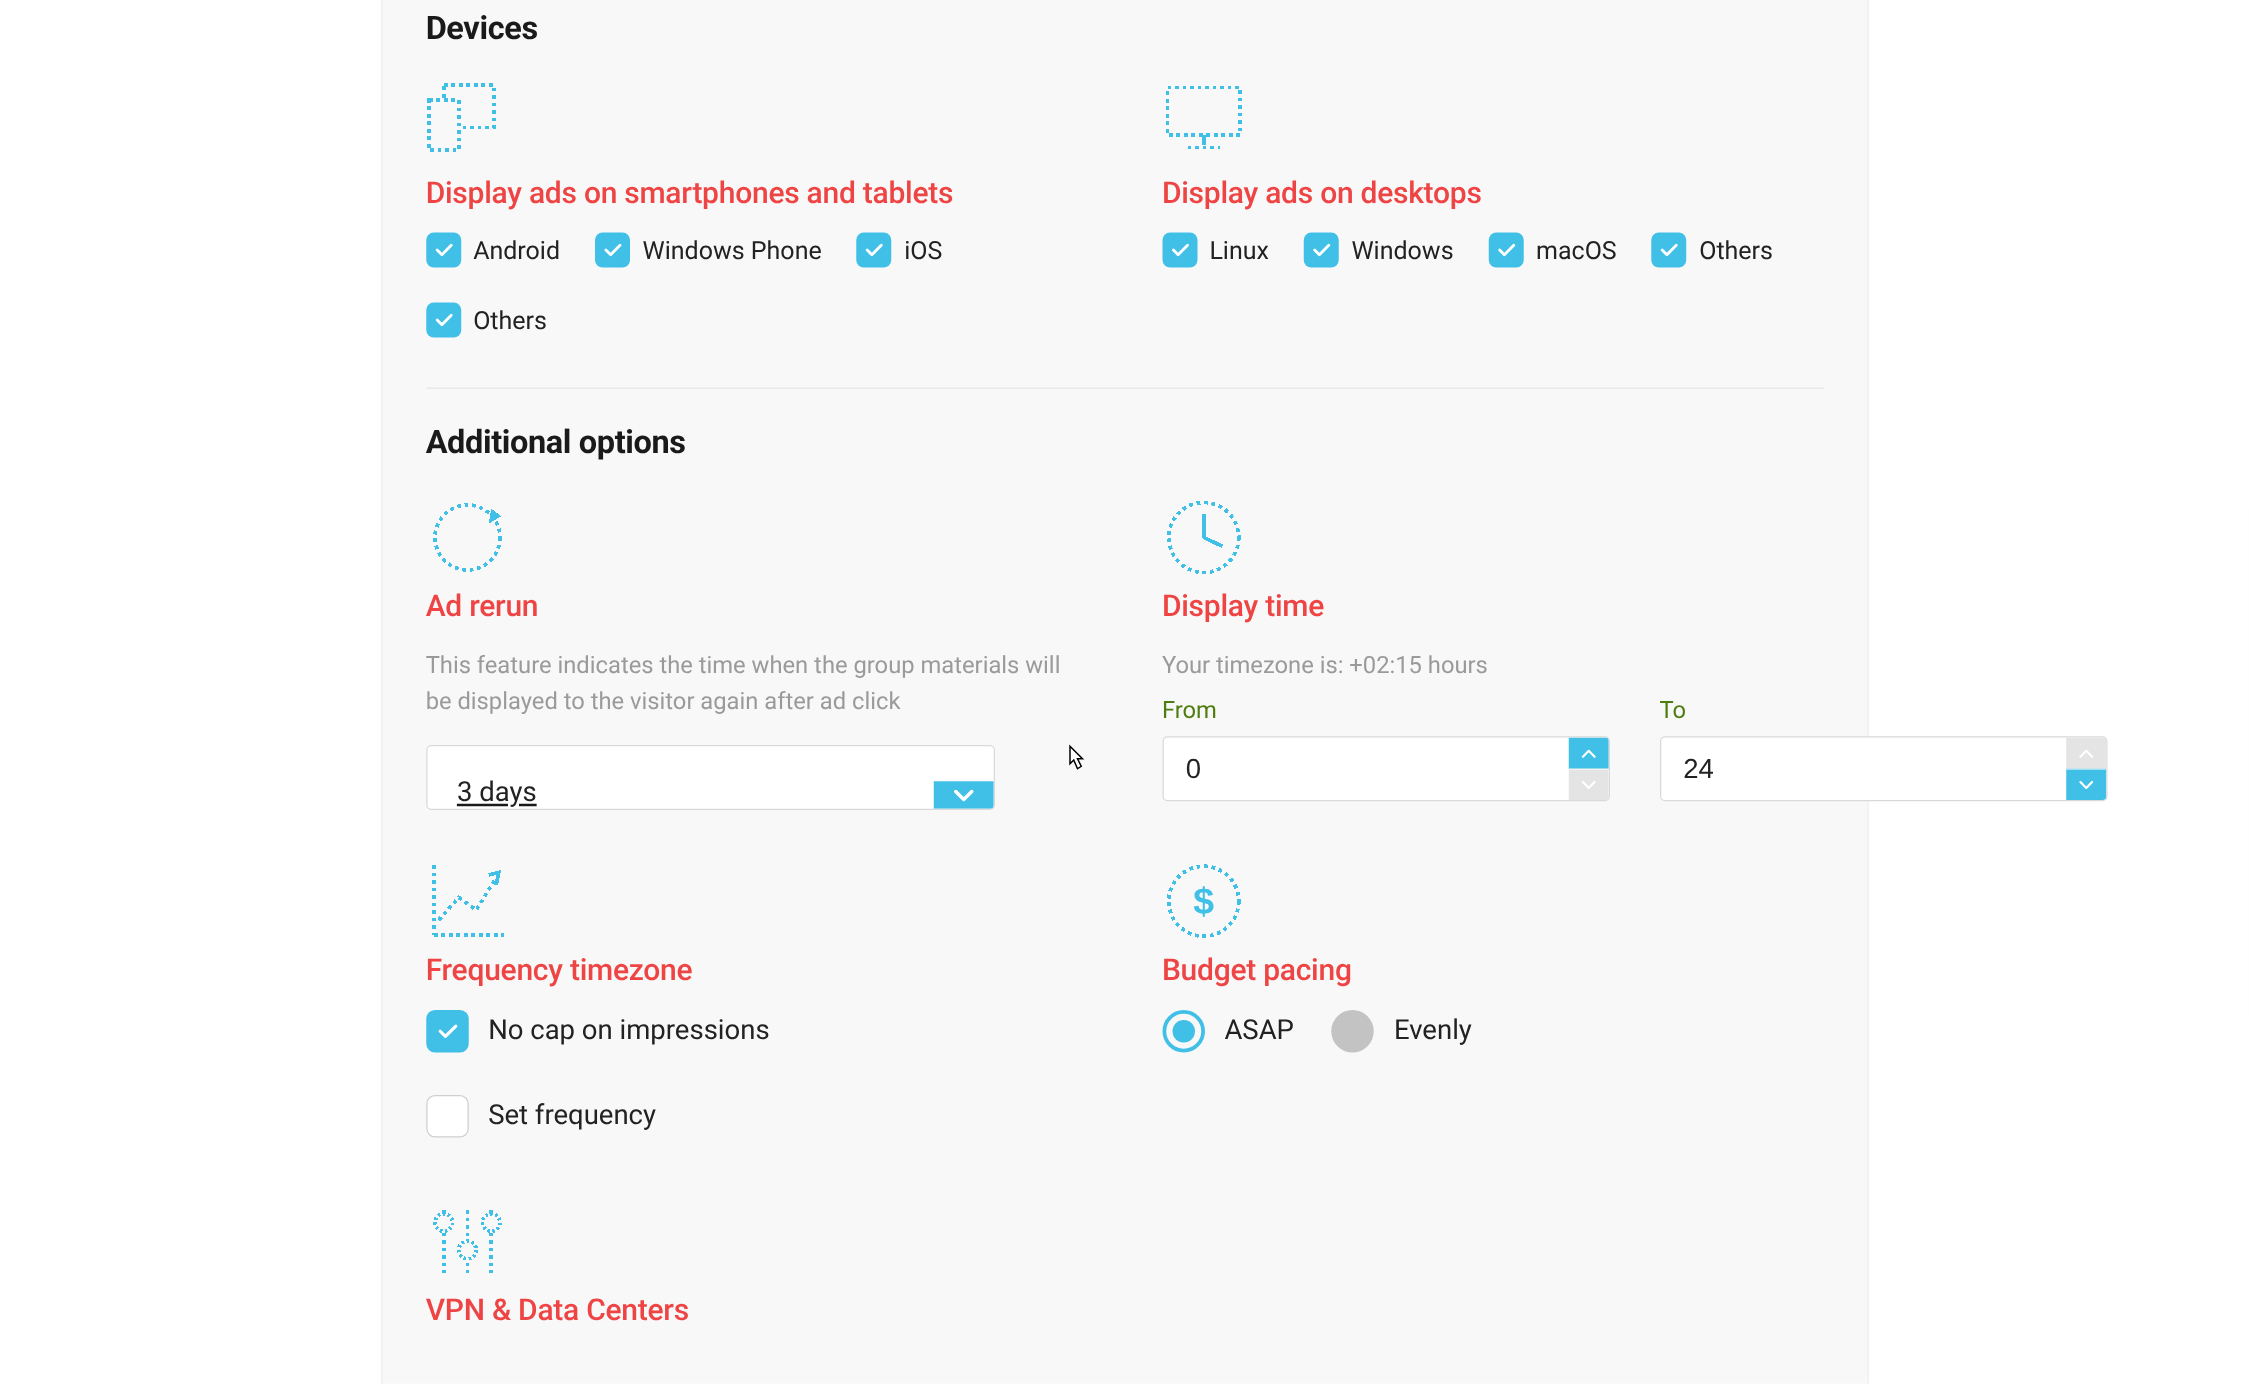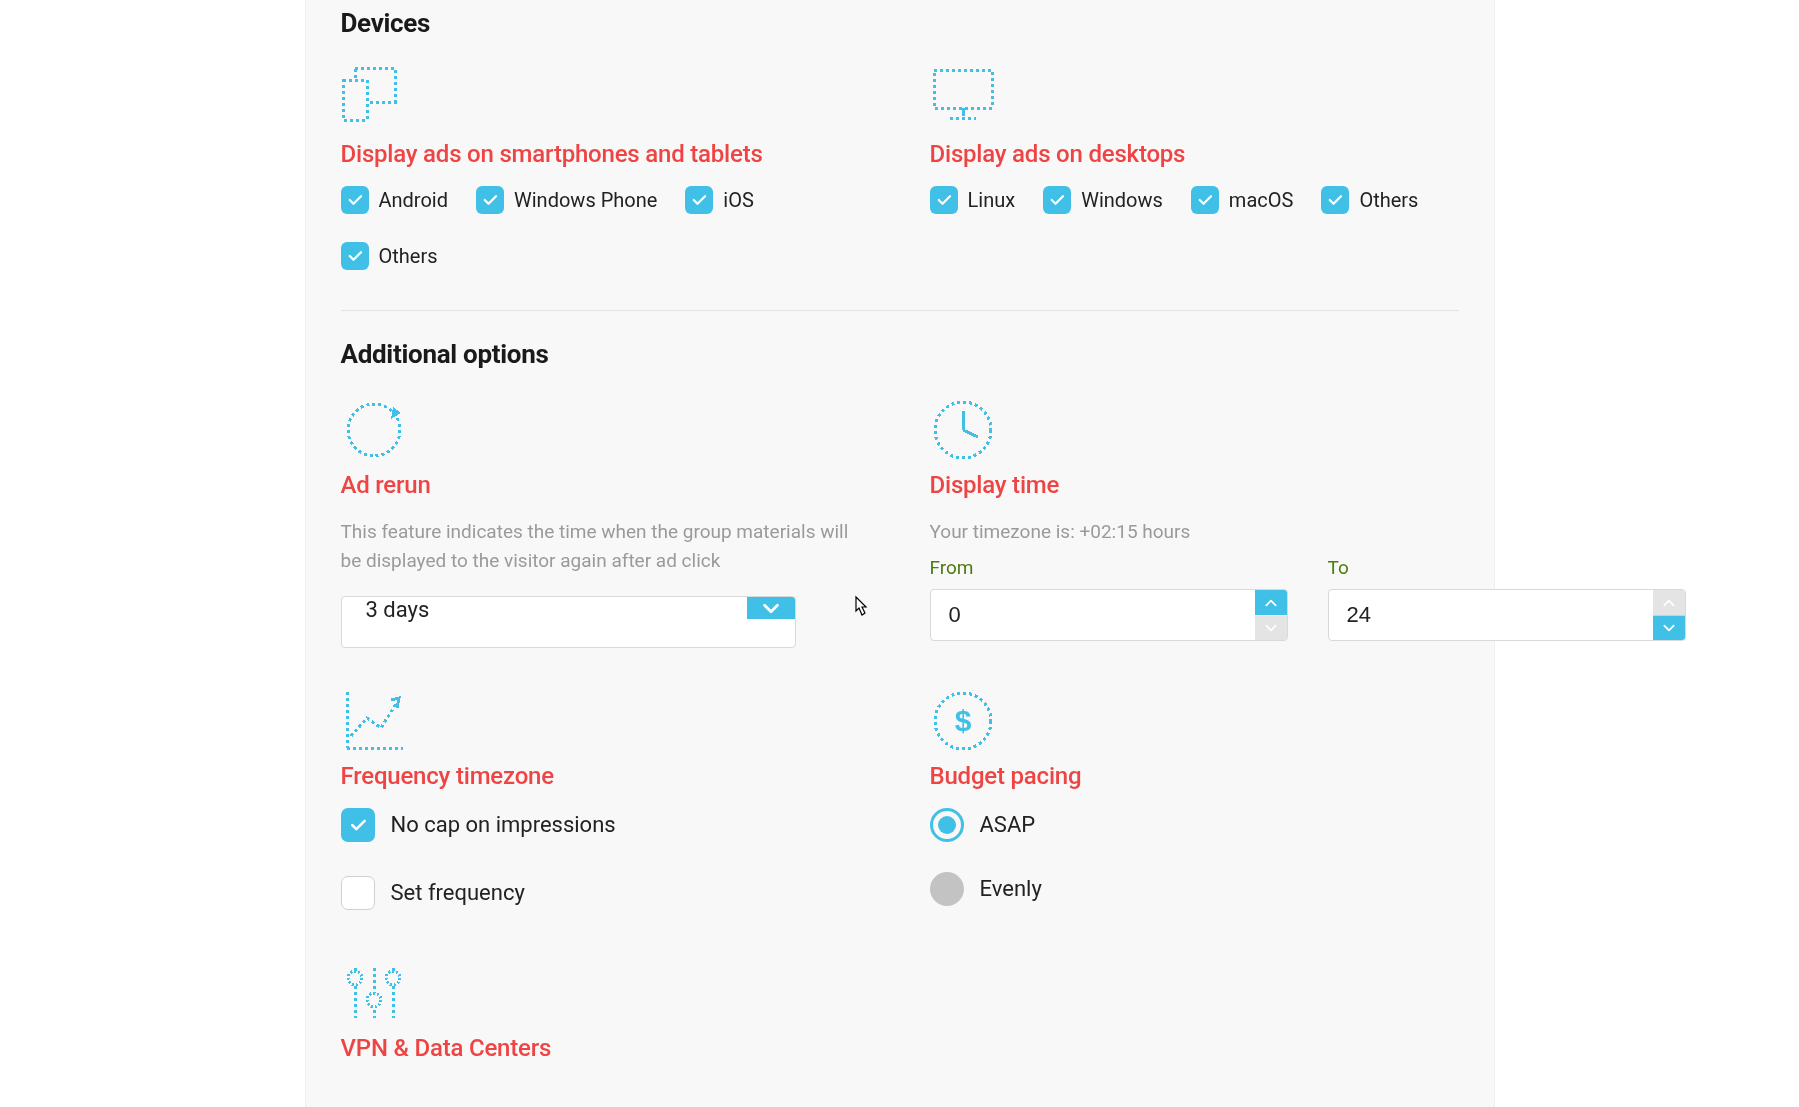--- a/index.html
+++ b/index.html
@@ -86,28 +86,29 @@
   p.helper {
     font-size: 19px;
     color: #9a9a9a;
     line-height: 1.55;
     margin-bottom: 20px;
     max-width: 520px;
   }
   
   .select-wrap {
     display: flex;
-    align-items: flex-start;
+    align-items: flex-end;
     width: 455px;
     max-width: 100%;
     border: 1px solid #d9d9d9;
     border-radius: 4px;
     background: #fff;
     height: 52px;
     overflow: hidden;
+    text-decoration: underline;
   }
   .select-value {
     flex: 1;
     padding: 0 24px;
     font-size: 22px;
     color: #222;
     display: flex;
     align-items: center;
   }
   .select-btn {
@@ -170,21 +171,21 @@
     width: 34px; height: 34px;
     border-radius: 7px;
     display:inline-flex; align-items:center; justify-content:center;
     flex-shrink:0;
   }
   .big-cbx.on { background:#40c0e7; }
   .big-cbx.off { background:#fff; border:1px solid #d0d0d0; }
   .big-cbx svg { width:20px; height:20px; }
   .big-check-label { font-size:22px; color:#222; }
   
-  .radio-list { display:flex; flex-direction:column; gap:30px; margin-top:6px; }
+  .radio-list { display:flex; flex-direction:row; gap:30px; margin-top:6px; }
   .radio-item { display:flex; align-items:center; gap:16px; }
   .radio {
     width:34px; height:34px; border-radius:50%;
     display:inline-flex; align-items:center; justify-content:center;
     flex-shrink:0;
   }
   .radio.on { border:3px solid #40c0e7; }
   .radio.on .dot { width:18px; height:18px; border-radius:50%; background:#40c0e7; }
   .radio.off { background:#c3c3c3; }
   .radio-label { font-size:22px; color:#222; }

